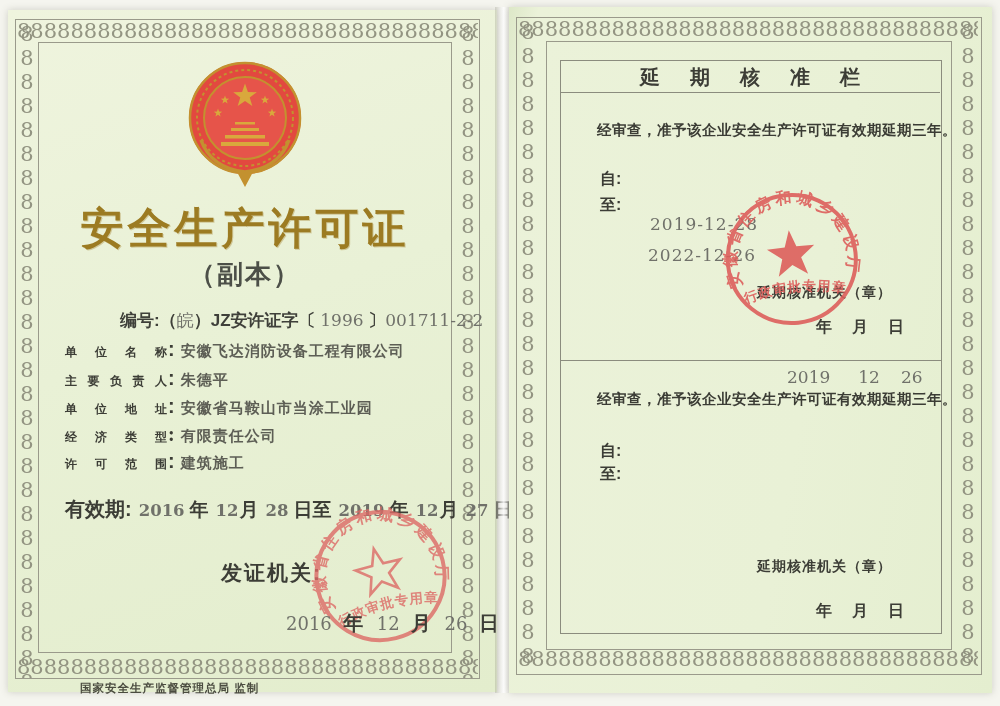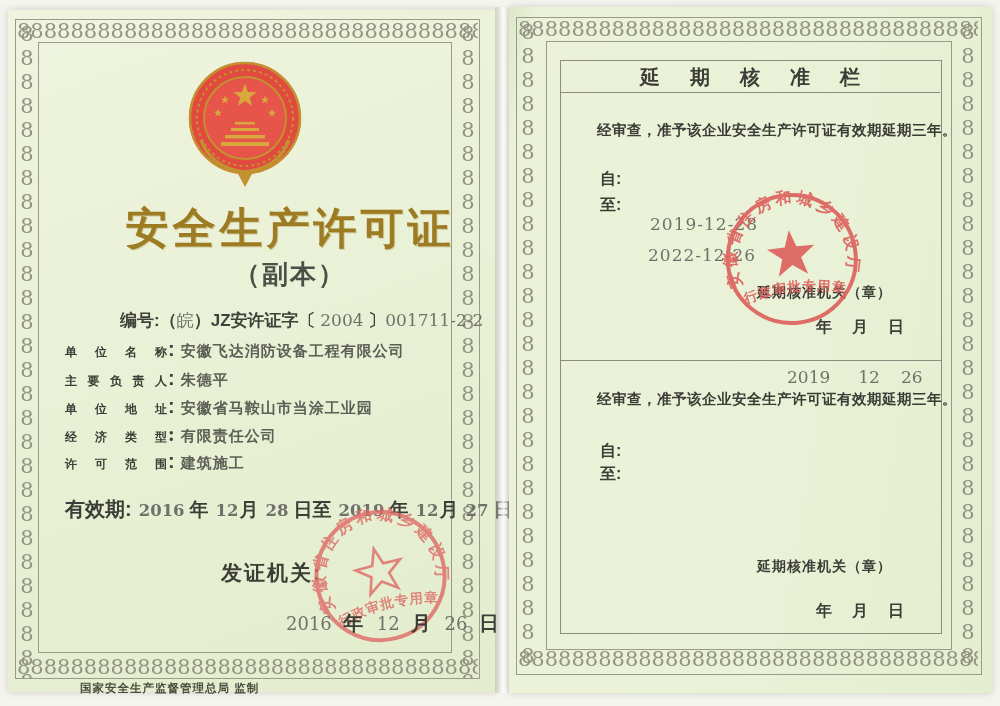--- a/index.html
+++ b/index.html
@@ -24,21 +24,21 @@
     overflow:hidden;user-select:none;opacity:.95;
   }
   .chain.h{height:20px;font-size:21px;line-height:19px;white-space:nowrap;letter-spacing:0px;}
   .chain.v{width:20px;font-size:21px;line-height:20px;writing-mode:vertical-rl;text-orientation:upright;}
   .frame-line{position:absolute;border:1px solid #9a9a8b;}
   .box-line{position:absolute;border:1px solid #8b8c7e;}
   .hr{position:absolute;border-top:1px solid #8b8c7e;height:0;}
   .abs{position:absolute;}
   .lbl{color:#3c3d36;font-weight:bold;}
   .typed{font-family:"DejaVu Serif",serif;color:#70716a;margin-top:24px;}
-  .title-wrap{position:absolute;left:30px;width:414px;text-align:center;padding-left:45px;}
+  .title-wrap{position:absolute;left:30px;width:414px;text-align:center;}
   .cert-title{
     font-size:43px;font-weight:bold;color:#9c7b22;letter-spacing:4px;
     text-shadow:1px 1px 0 rgba(160,125,40,.35);
   }
   .cert-subtitle{font-size:26px;font-weight:bold;color:#4c4f48;letter-spacing:2px;}
   .serial{font-size:17px;color:#3f403a;font-weight:bold;white-space:nowrap;}
   .serial .typed{font-weight:normal;font-size:17px;}
   .frow{position:absolute;left:57px;display:flex;align-items:baseline;white-space:nowrap;}
   .flabel{display:inline-block;width:102px;font-size:12px;text-align:justify;text-align-last:justify;}
   .fcolon{font-size:20px;margin:0 6px 0 1px;}
@@ -99,21 +99,21 @@
   </div>
 
   <div class="title-wrap" style="top:190px;">
     <span class="cert-title">安全生产许可证</span>
   </div>
   <div class="title-wrap" style="top:247px;">
     <span class="cert-subtitle">（副本）</span>
   </div>
 
   <div class="abs serial" style="left:112px;top:299px;">
-    <span>编号:</span><span>（</span><span class="typed">皖</span><span>）JZ安许证字〔</span> <span class="typed">2004</span> <span>〕</span><span class="typed">001711-2-2</span>
+    <span>编号:</span><span>（</span><span class="typed">皖</span><span>）JZ安许证字〔</span> <span class="typed">1996</span> <span>〕</span><span class="typed">001711-2-2</span>
   </div>
 
   <div class="frow lbl" style="top:328px;">
     <span class="flabel">单位名称</span>
       <span class="fcolon">:</span>
       <span class="fval">安徽飞达消防设备工程有限公司</span>
   </div>
   <div class="frow lbl" style="top:357px;">
     <span class="flabel">主要负责人</span>
       <span class="fcolon">:</span>

